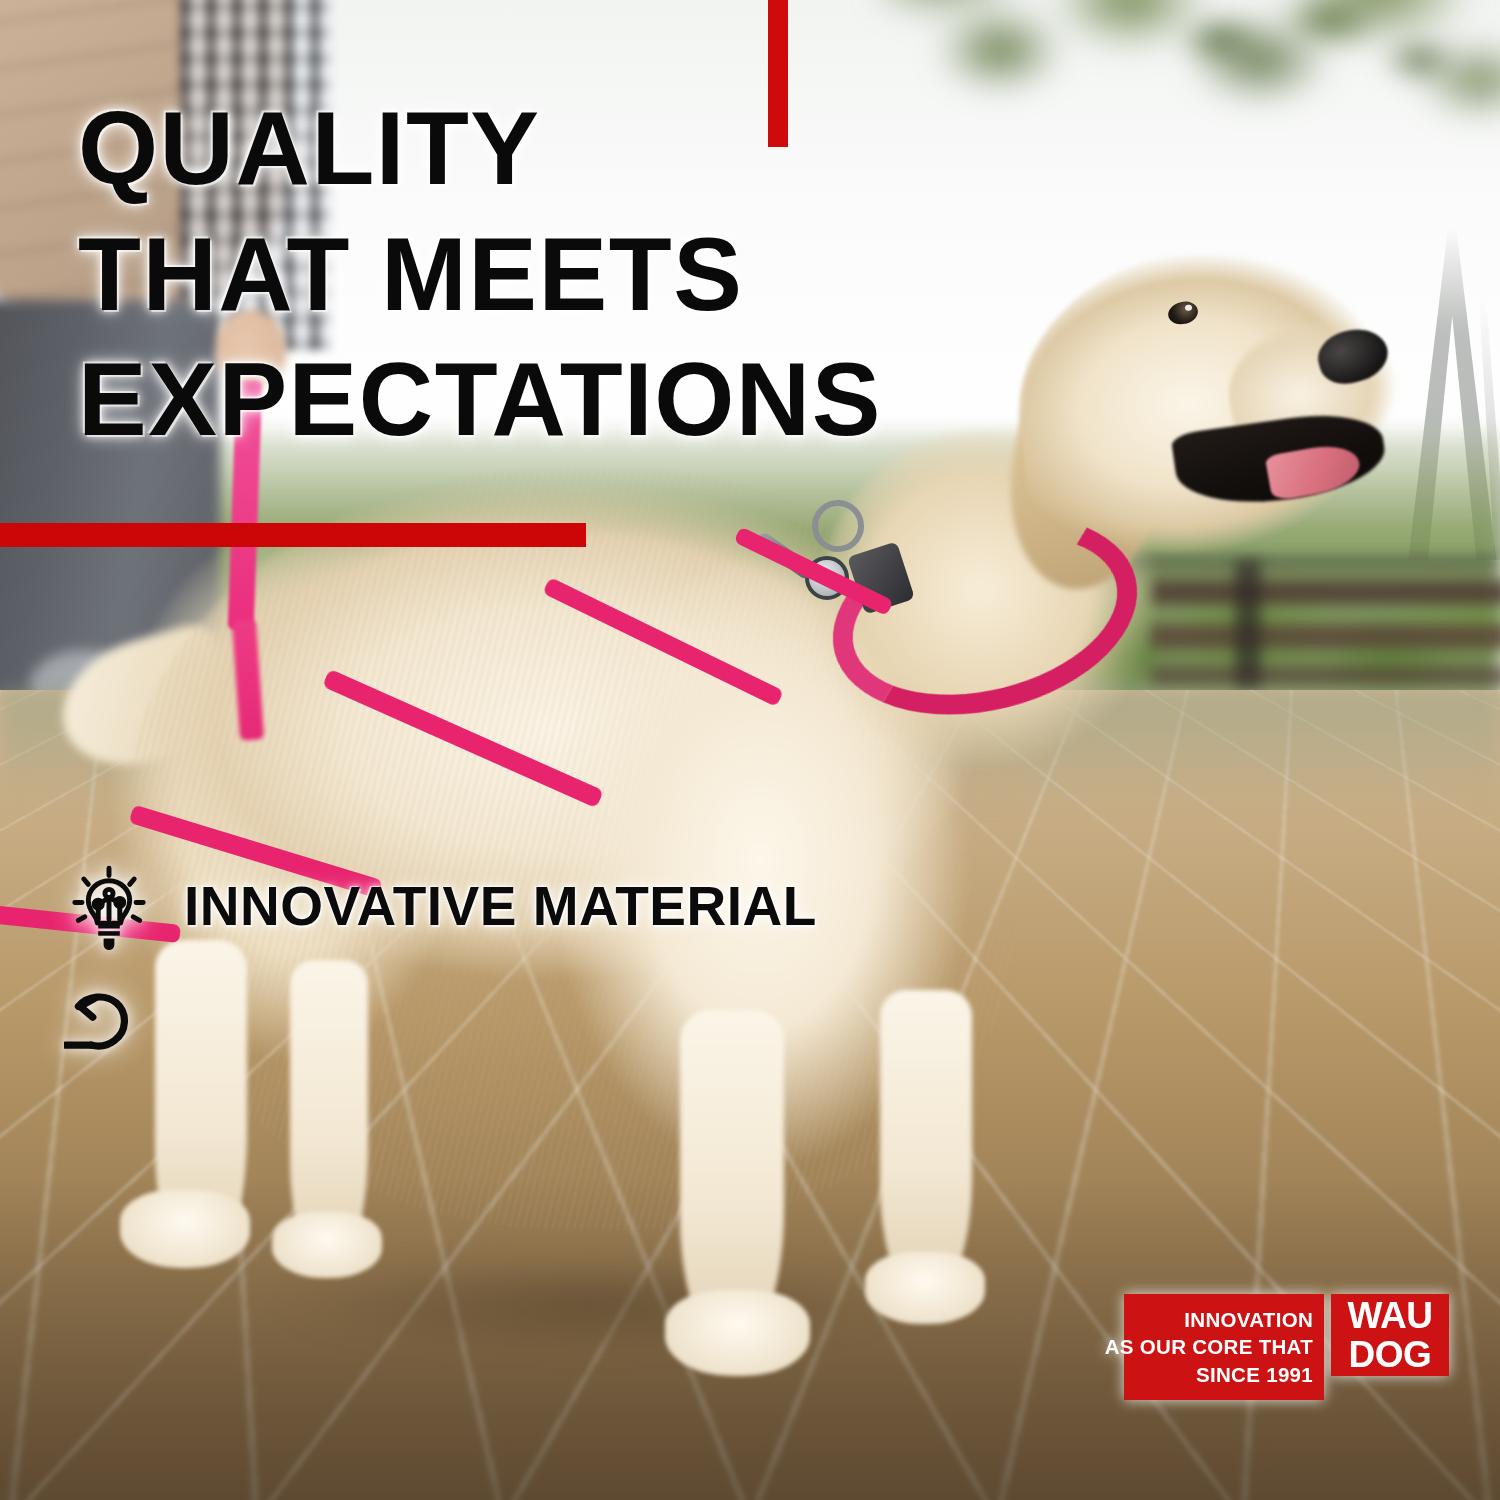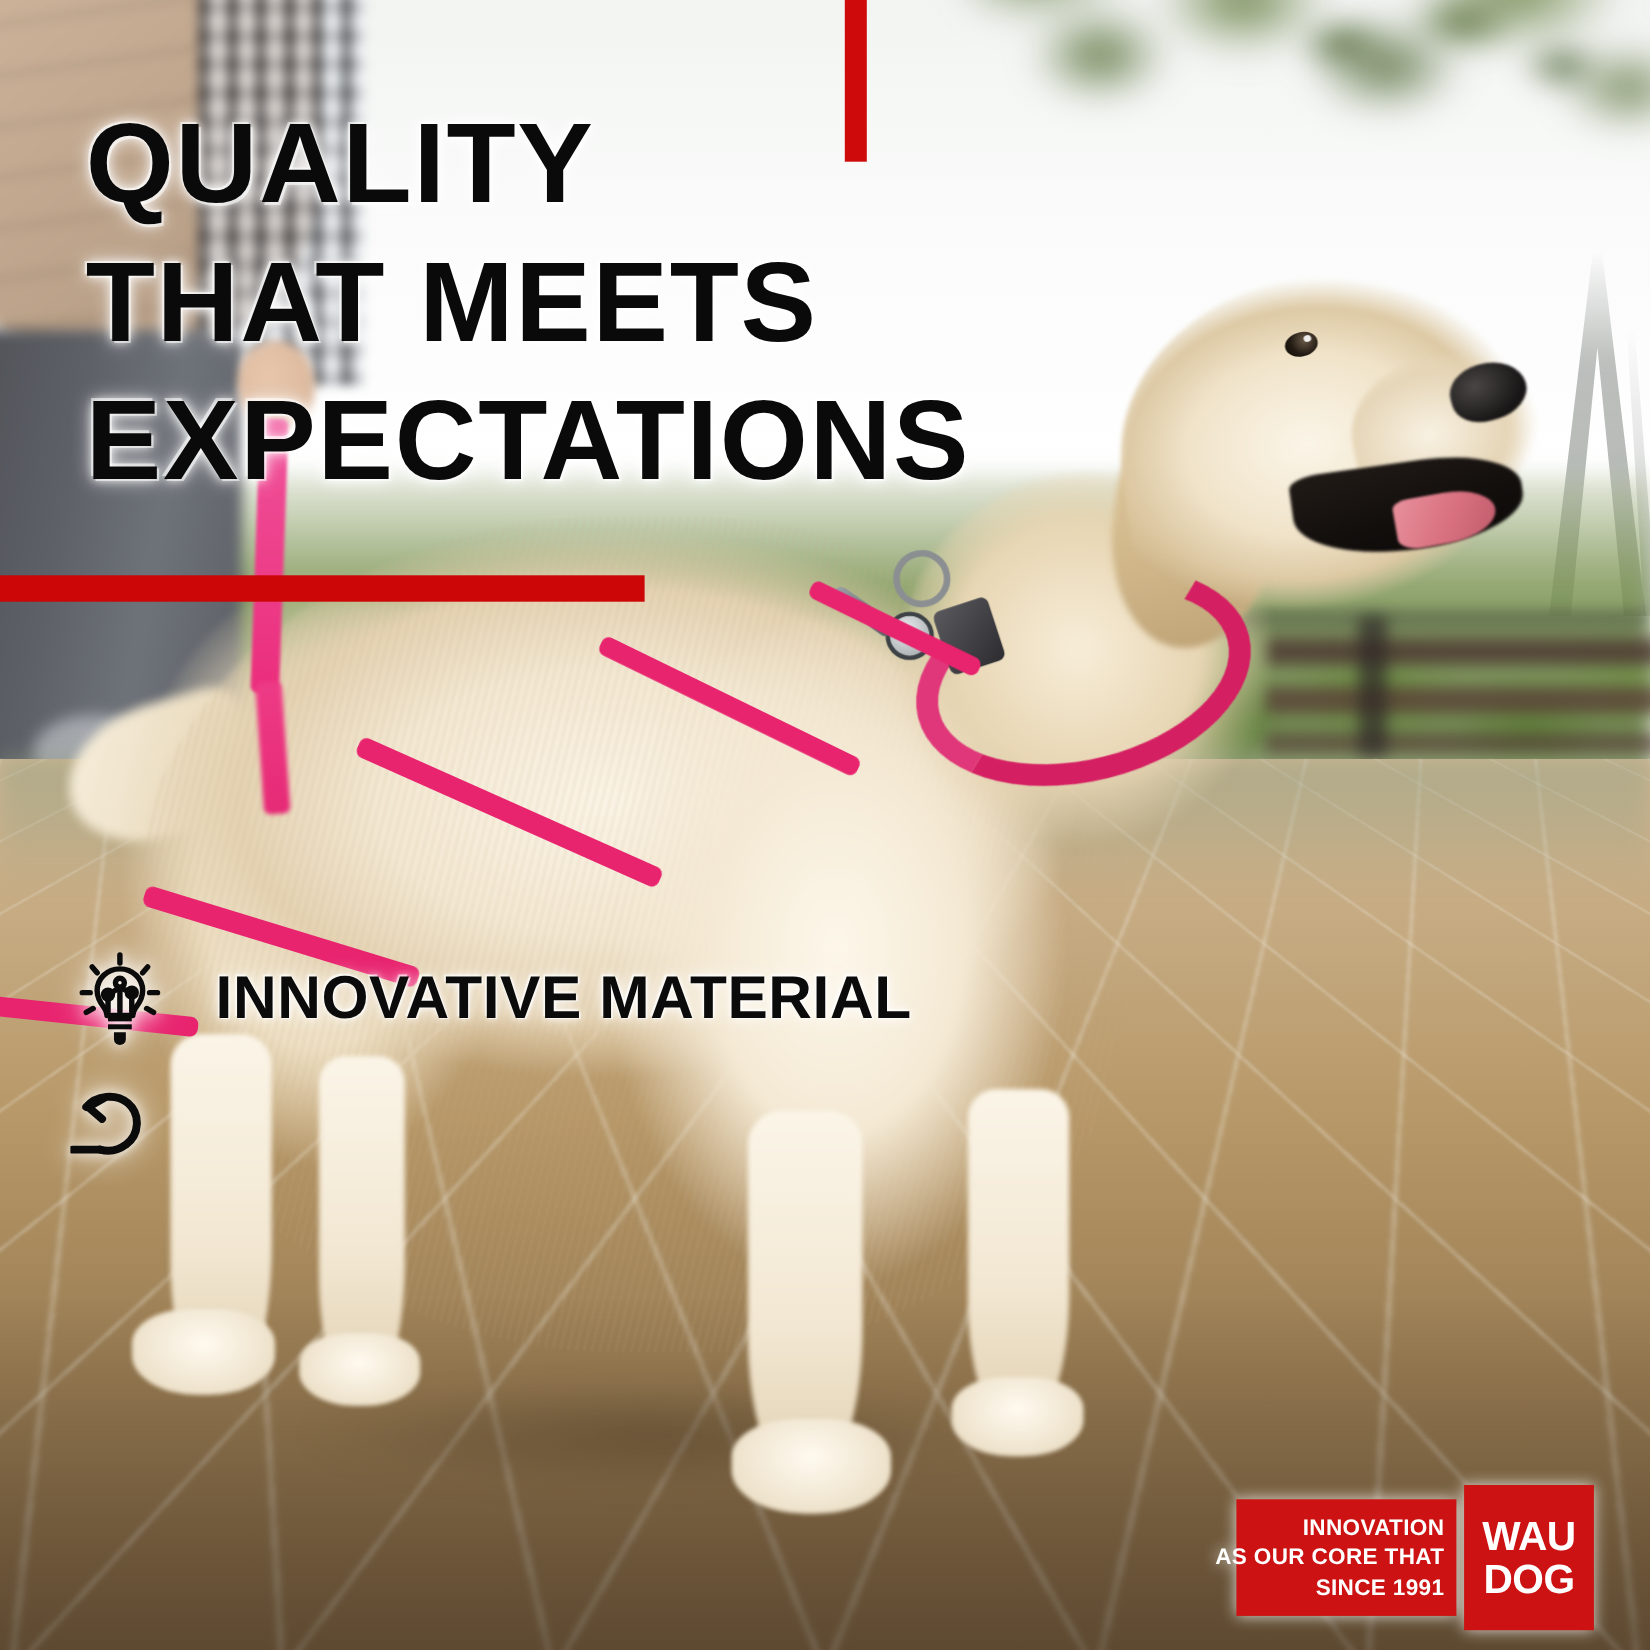--- a/index.html
+++ b/index.html
@@ -338,51 +338,51 @@
   .feat{
     display:flex;align-items:center;
     height:122px;
   }
   .feat-icon{
     width:94px;min-width:94px;height:94px;
     display:flex;align-items:center;justify-content:center;
     filter:drop-shadow(0 0 6px rgba(255,255,255,.95)) drop-shadow(0 0 14px rgba(255,255,255,.8));
   }
   .feat-label{
-    margin-left:40px;
+    margin-left:28px;
     font-weight:bold;
     font-size:55px;
     letter-spacing:.5px;
     color:#0b0b0b;
     text-transform:uppercase;
     white-space:nowrap;
     text-shadow:
       0 0 7px rgba(255,255,255,.95),
       0 0 16px rgba(255,255,255,.85),
       1.5px 1.5px 0 rgba(255,255,255,.6),
       -1.5px -1.5px 0 rgba(255,255,255,.6);
   }
 
   
   .badges{
-    position:absolute;left:1124px;top:1350px;
-    display:flex;gap:7px;align-items:center;
+    position:absolute;left:1124px;top:1294px;
+    display:flex;gap:7px;align-items:flex-start;
     filter:drop-shadow(0 0 7px rgba(255,255,255,.8));
   }
   .badge-claim{
     background:#cc1212;width:200px;height:106px;
     display:flex;flex-direction:column;align-items:flex-end;justify-content:center;
     padding:0 11px 0 10px;box-sizing:border-box;
   }
   .badge-claim span{
     color:#ffffff;font-weight:bold;font-size:20.5px;line-height:1.33;
     letter-spacing:.3px;text-align:right;white-space:nowrap;
   }
   .badge-brand{
-    background:#cc1212;width:118px;height:132px;
+    background:#cc1212;width:118px;height:82px;
     display:flex;flex-direction:column;align-items:center;justify-content:center;
   }
   .badge-brand span{
     color:#ffffff;font-weight:bold;font-size:37px;line-height:1.06;letter-spacing:-.5px;
   }
 </style>
 </head>
 <body>
 
 <div id="poster">

